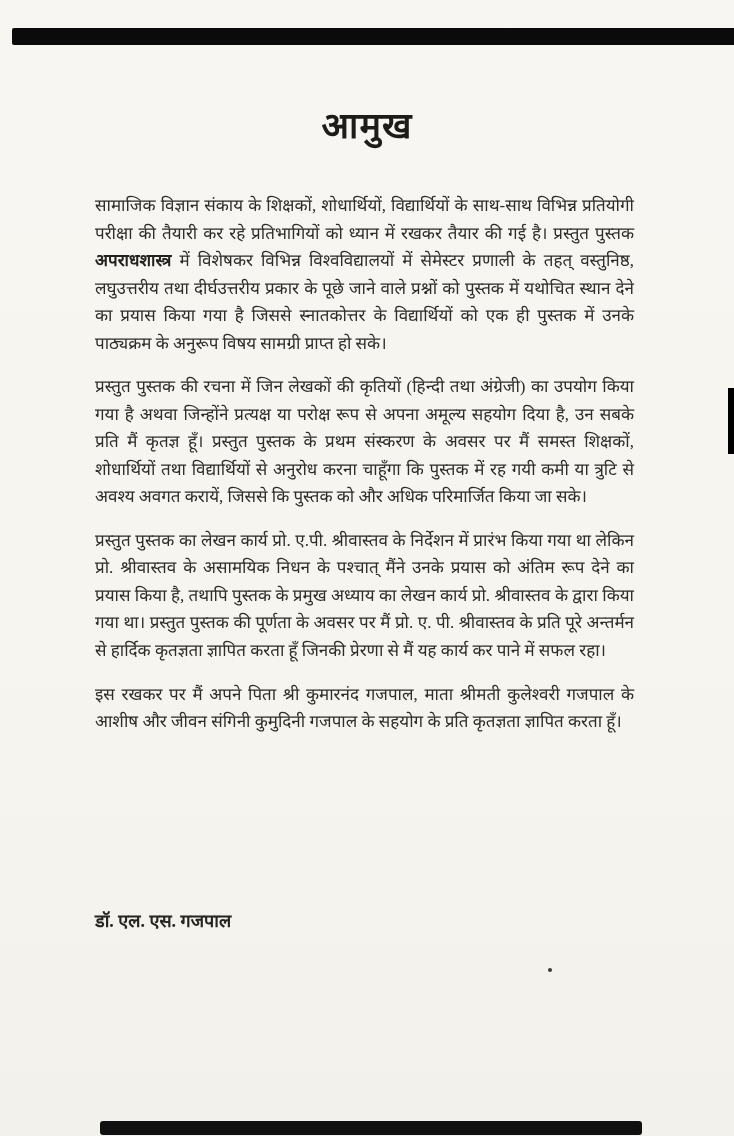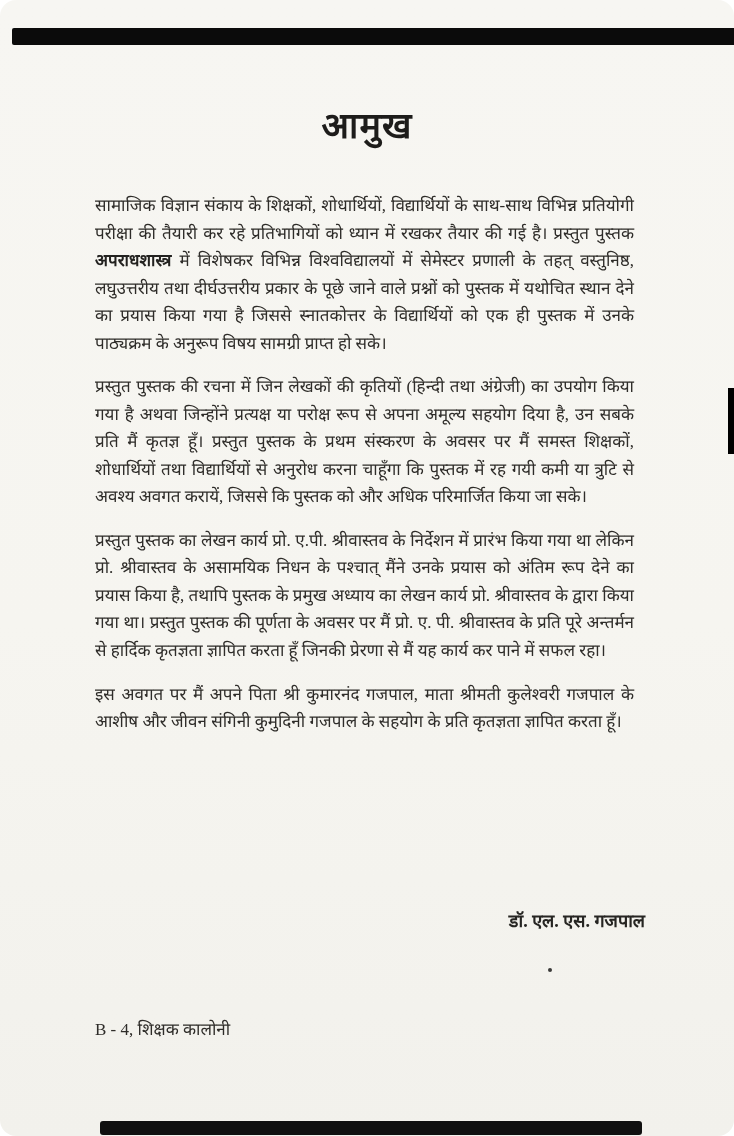--- a/index.html
+++ b/index.html
@@ -12,21 +12,20 @@
     height: 1136px;
     position: relative;
     overflow: hidden;
     background: #ffffff;
     font-family: "Liberation Serif", "DejaVu Serif", serif;
   }
   .page {
     position: absolute;
     inset: 0;
     background: linear-gradient(180deg, #f7f6f2 0%, #f6f5f0 55%, #f2f1ec 100%);
-    border-radius: 16px;
   }
   
   .bar-top {
     position: absolute;
     left: 12px;
     top: 28px;
     width: 722px;
     height: 17px;
     background: #0b0b0b;
     border-radius: 2px 0 0 2px;
@@ -84,21 +83,21 @@
   }
   .content p.para b {
     font-weight: 700;
     color: #232220;
   }
   .signature {
     position: absolute;
     left: 95px;
     top: 908px;
     width: 550px;
-    text-align: right;
+    text-align: left;
     font-weight: 700;
     font-size: 18px;
     color: #262522;
   }
   .footer {
     position: absolute;
     left: 95px;
     top: 1012px;
     width: 580px;
     font-size: 17px;
@@ -118,22 +117,21 @@
   <div class="mark-right"></div>
   <div class="ink-dot"></div>
   <div class="bar-bottom"></div>
 
   <div class="title">आमुख</div>
 
   <div class="content">
       <p class="para"><span>सामाजिक विज्ञान संकाय के शिक्षकों, शोधार्थियों, विद्यार्थियों के साथ-साथ विभिन्न प्रतियोगी परीक्षा की तैयारी कर रहे प्रतिभागियों को ध्यान में रखकर तैयार की गई है। प्रस्तुत पुस्तक </span><b>अपराधशास्त्र</b><span> में विशेषकर विभिन्न विश्वविद्यालयों में सेमेस्टर प्रणाली के तहत् वस्तुनिष्ठ, लघुउत्तरीय तथा दीर्घउत्तरीय प्रकार के पूछे जाने वाले प्रश्नों को पुस्तक में यथोचित स्थान देने का प्रयास किया गया है जिससे स्नातकोत्तर के विद्यार्थियों को एक ही पुस्तक में उनके पाठ्यक्रम के अनुरूप विषय सामग्री प्राप्त हो सके।</span></p>
       <p class="para"><span>प्रस्तुत पुस्तक की रचना में जिन लेखकों की कृतियों (हिन्दी तथा अंग्रेजी) का उपयोग किया गया है अथवा जिन्होंने प्रत्यक्ष या परोक्ष रूप से अपना अमूल्य सहयोग दिया है, उन सबके प्रति मैं कृतज्ञ हूँ। प्रस्तुत पुस्तक के प्रथम संस्करण के अवसर पर मैं समस्त शिक्षकों, शोधार्थियों तथा विद्यार्थियों से अनुरोध करना चाहूँगा कि पुस्तक में रह गयी कमी या त्रुटि से अवश्य अवगत करायें, जिससे कि पुस्तक को और अधिक परिमार्जित किया जा सके।</span></p>
       <p class="para"><span>प्रस्तुत पुस्तक का लेखन कार्य प्रो. ए.पी. श्रीवास्तव के निर्देशन में प्रारंभ किया गया था लेकिन प्रो. श्रीवास्तव के असामयिक निधन के पश्चात् मैंने उनके प्रयास को अंतिम रूप देने का प्रयास किया है, तथापि पुस्तक के प्रमुख अध्याय का लेखन कार्य प्रो. श्रीवास्तव के द्वारा किया गया था। प्रस्तुत पुस्तक की पूर्णता के अवसर पर मैं प्रो. ए. पी. श्रीवास्तव के प्रति पूरे अन्तर्मन से हार्दिक कृतज्ञता ज्ञापित करता हूँ जिनकी प्रेरणा से मैं यह कार्य कर पाने में सफल रहा।</span></p>
-      <p class="para"><span>इस अवगत पर मैं अपने पिता श्री कुमारनंद गजपाल, माता श्रीमती कुलेश्वरी गजपाल के आशीष और जीवन संगिनी कुमुदिनी गजपाल के सहयोग के प्रति कृतज्ञता ज्ञापित करता हूँ।</span></p>
+      <p class="para"><span>इस रखकर पर मैं अपने पिता श्री कुमारनंद गजपाल, माता श्रीमती कुलेश्वरी गजपाल के आशीष और जीवन संगिनी कुमुदिनी गजपाल के सहयोग के प्रति कृतज्ञता ज्ञापित करता हूँ।</span></p>
     </div>
 
   <div class="signature">डॉ. एल. एस. गजपाल</div>
 
   <div class="footer">
-    <span class="footer-line">B - 4, शिक्षक कालोनी</span>
   </div>
 
 </div>
 
 </body></html>

